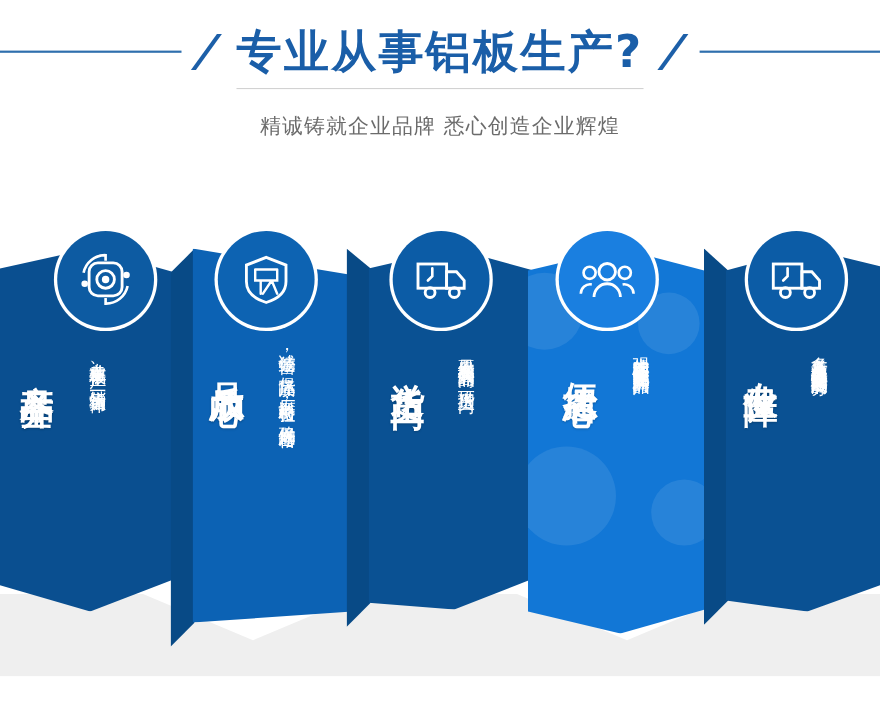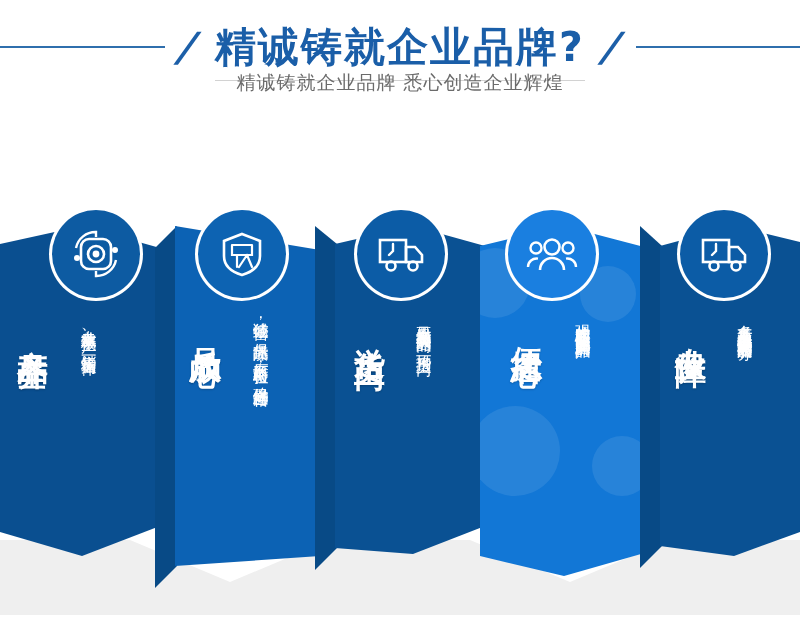--- a/index.html
+++ b/index.html
@@ -34,21 +34,21 @@
     font-size:41px;font-weight:bold;color:#1a5ea8;
     letter-spacing:2px;white-space:nowrap;
     line-height:1;
     padding:0 14px;
   }
   .sub-divider{
     position:absolute;left:215px;top:80px;width:370px;height:1px;
     background:#d2d2d2;
   }
   .subtitle{
-    position:absolute;left:0;top:70px;width:800px;
+    position:absolute;left:0;top:102px;width:800px;
     text-align:center;font-size:19px;color:#6b6b6b;letter-spacing:1px;
   }
 
   
   .panels{
     position:absolute;left:0;top:170px;width:800px;height:470px;
   }
   .shadow-band{
     position:absolute;left:0;top:370px;width:800px;height:75px;
     background:#efefef;
@@ -97,21 +97,21 @@
   }
 </style>
 </head>
 <body>
 
 <div class="header">
 
   <div class="title-row">
     <div class="rule rule-left"></div>
     <span class="slash">/</span>
-    <span class="main-title">精诚铸就企业品牌?</span>
+    <span class="main-title">专业从事铝板生产?</span>
     <span class="slash">/</span>
     <div class="rule rule-right"></div>
   </div>
 
   <div class="sub-divider"></div>
   <div class="subtitle">精诚铸就企业品牌 悉心创造企业辉煌</div>
 </div>
 
 <div class="panels">
 

